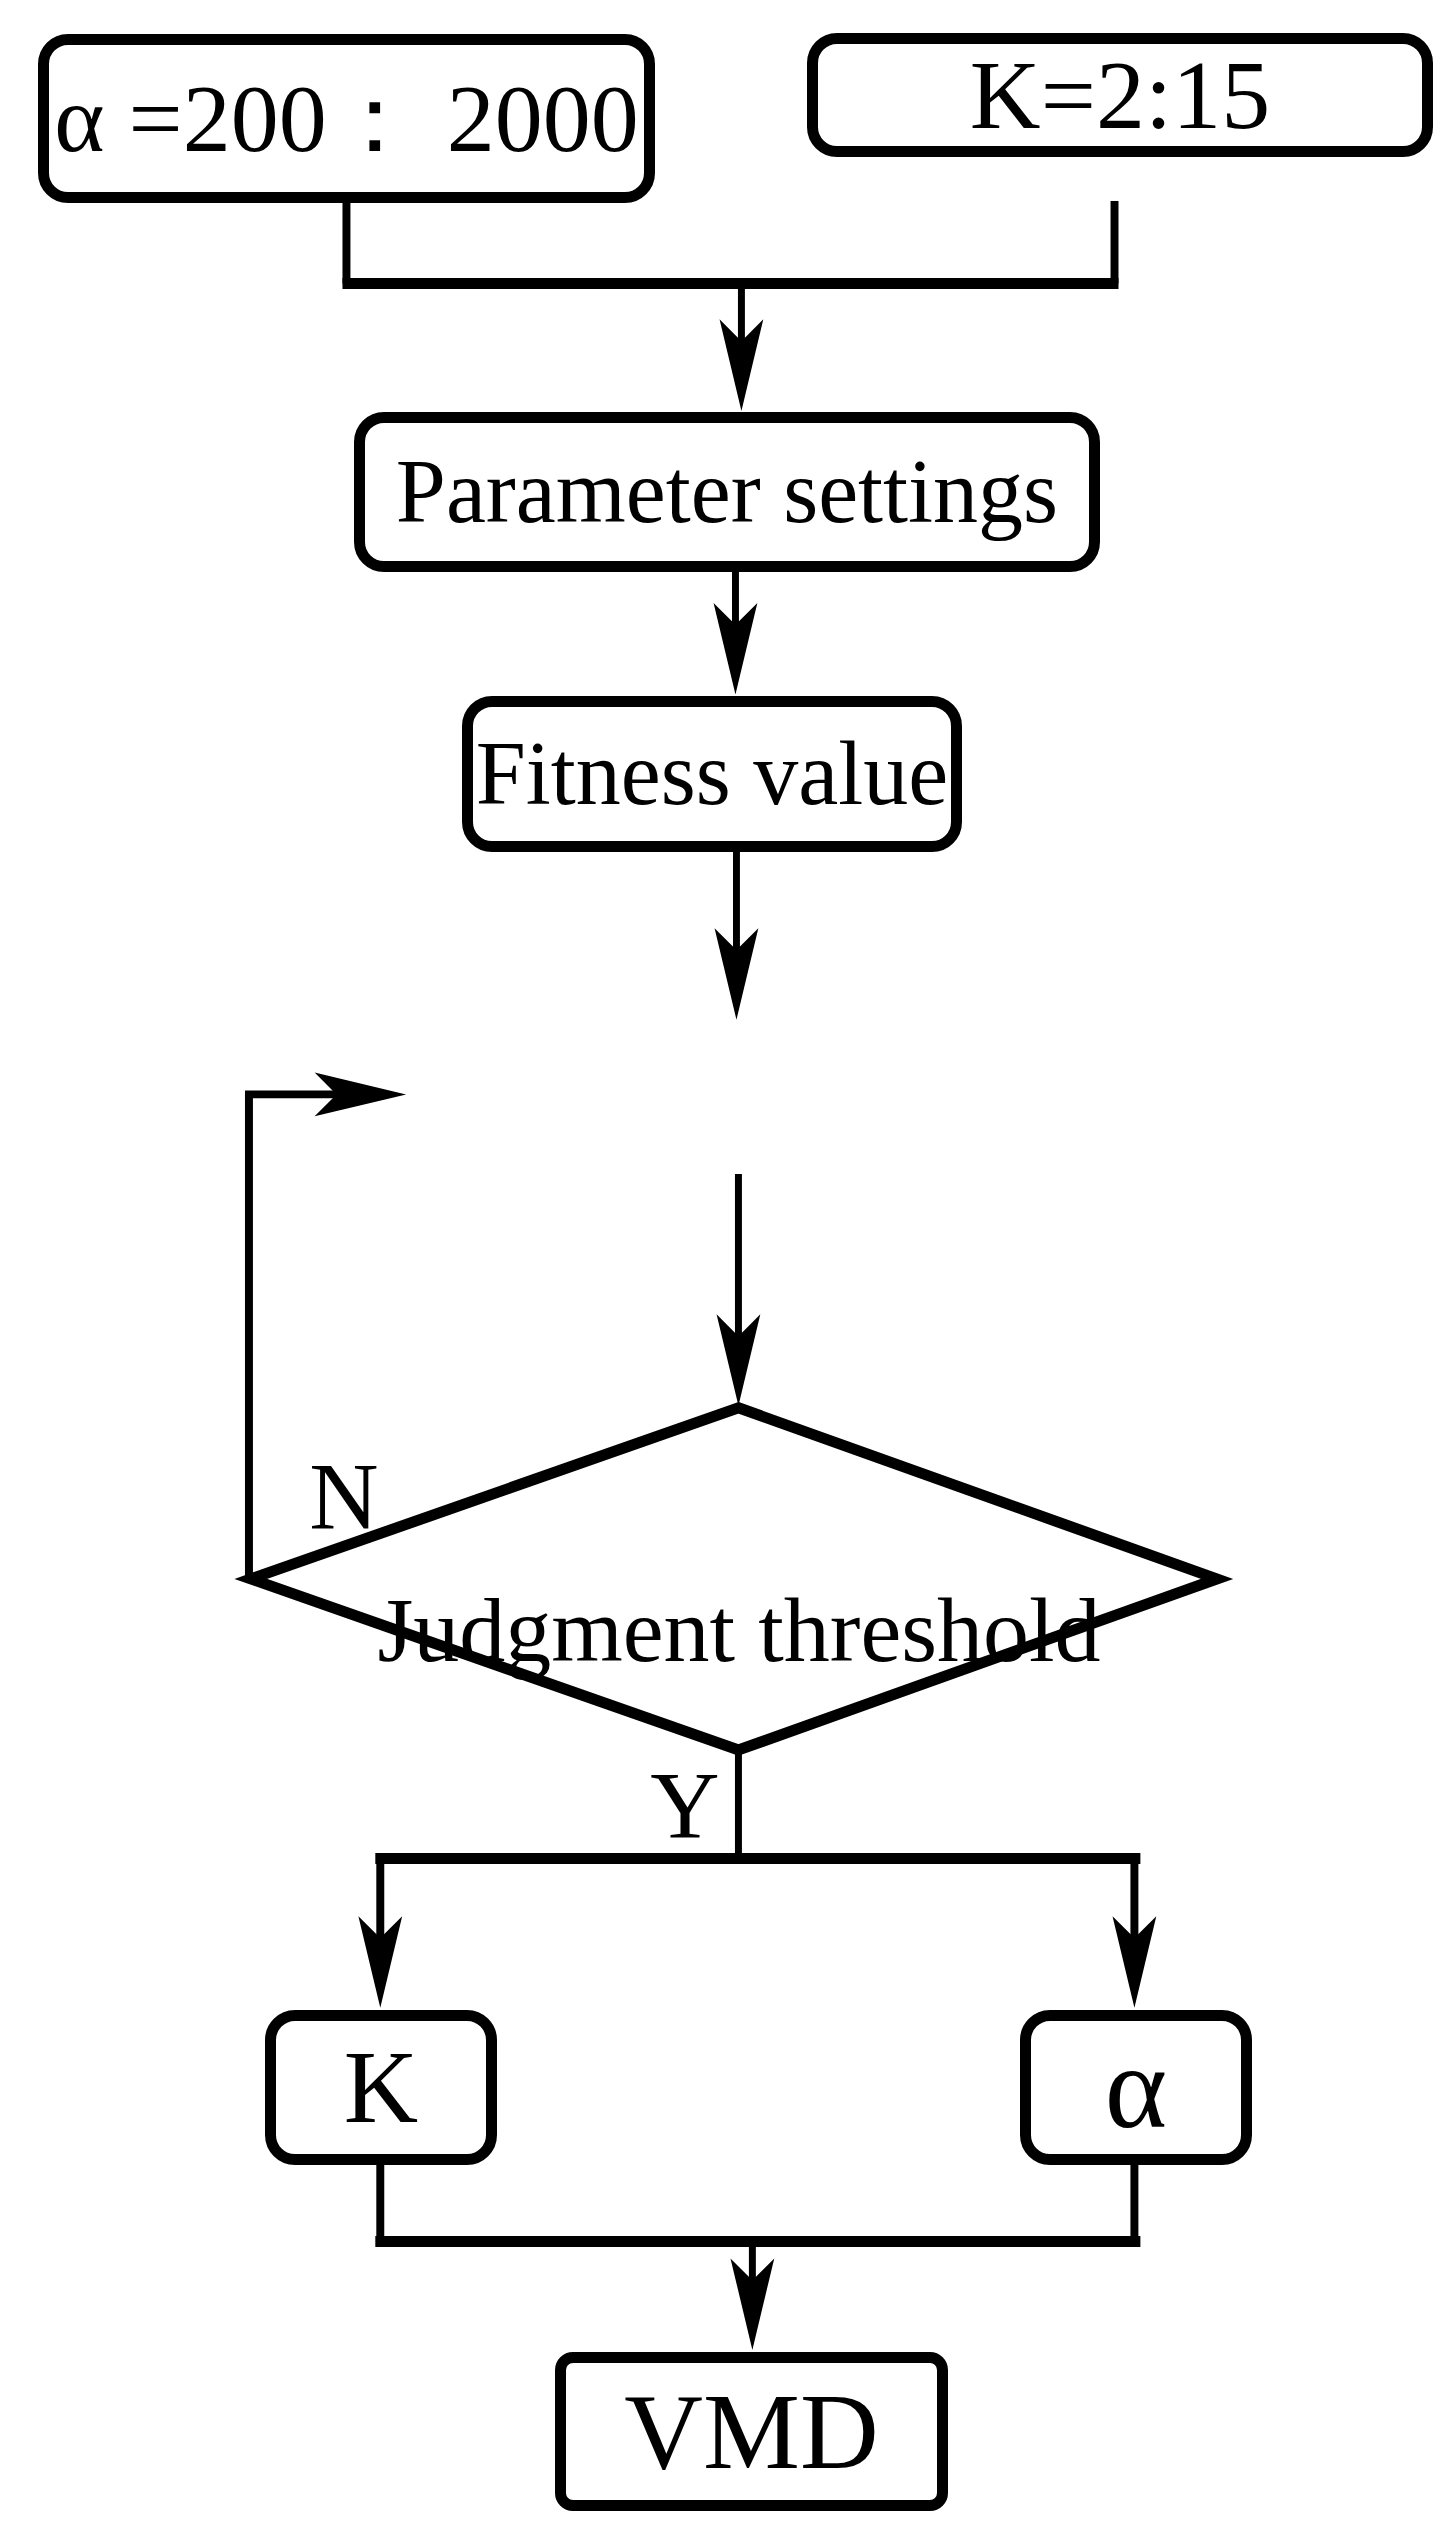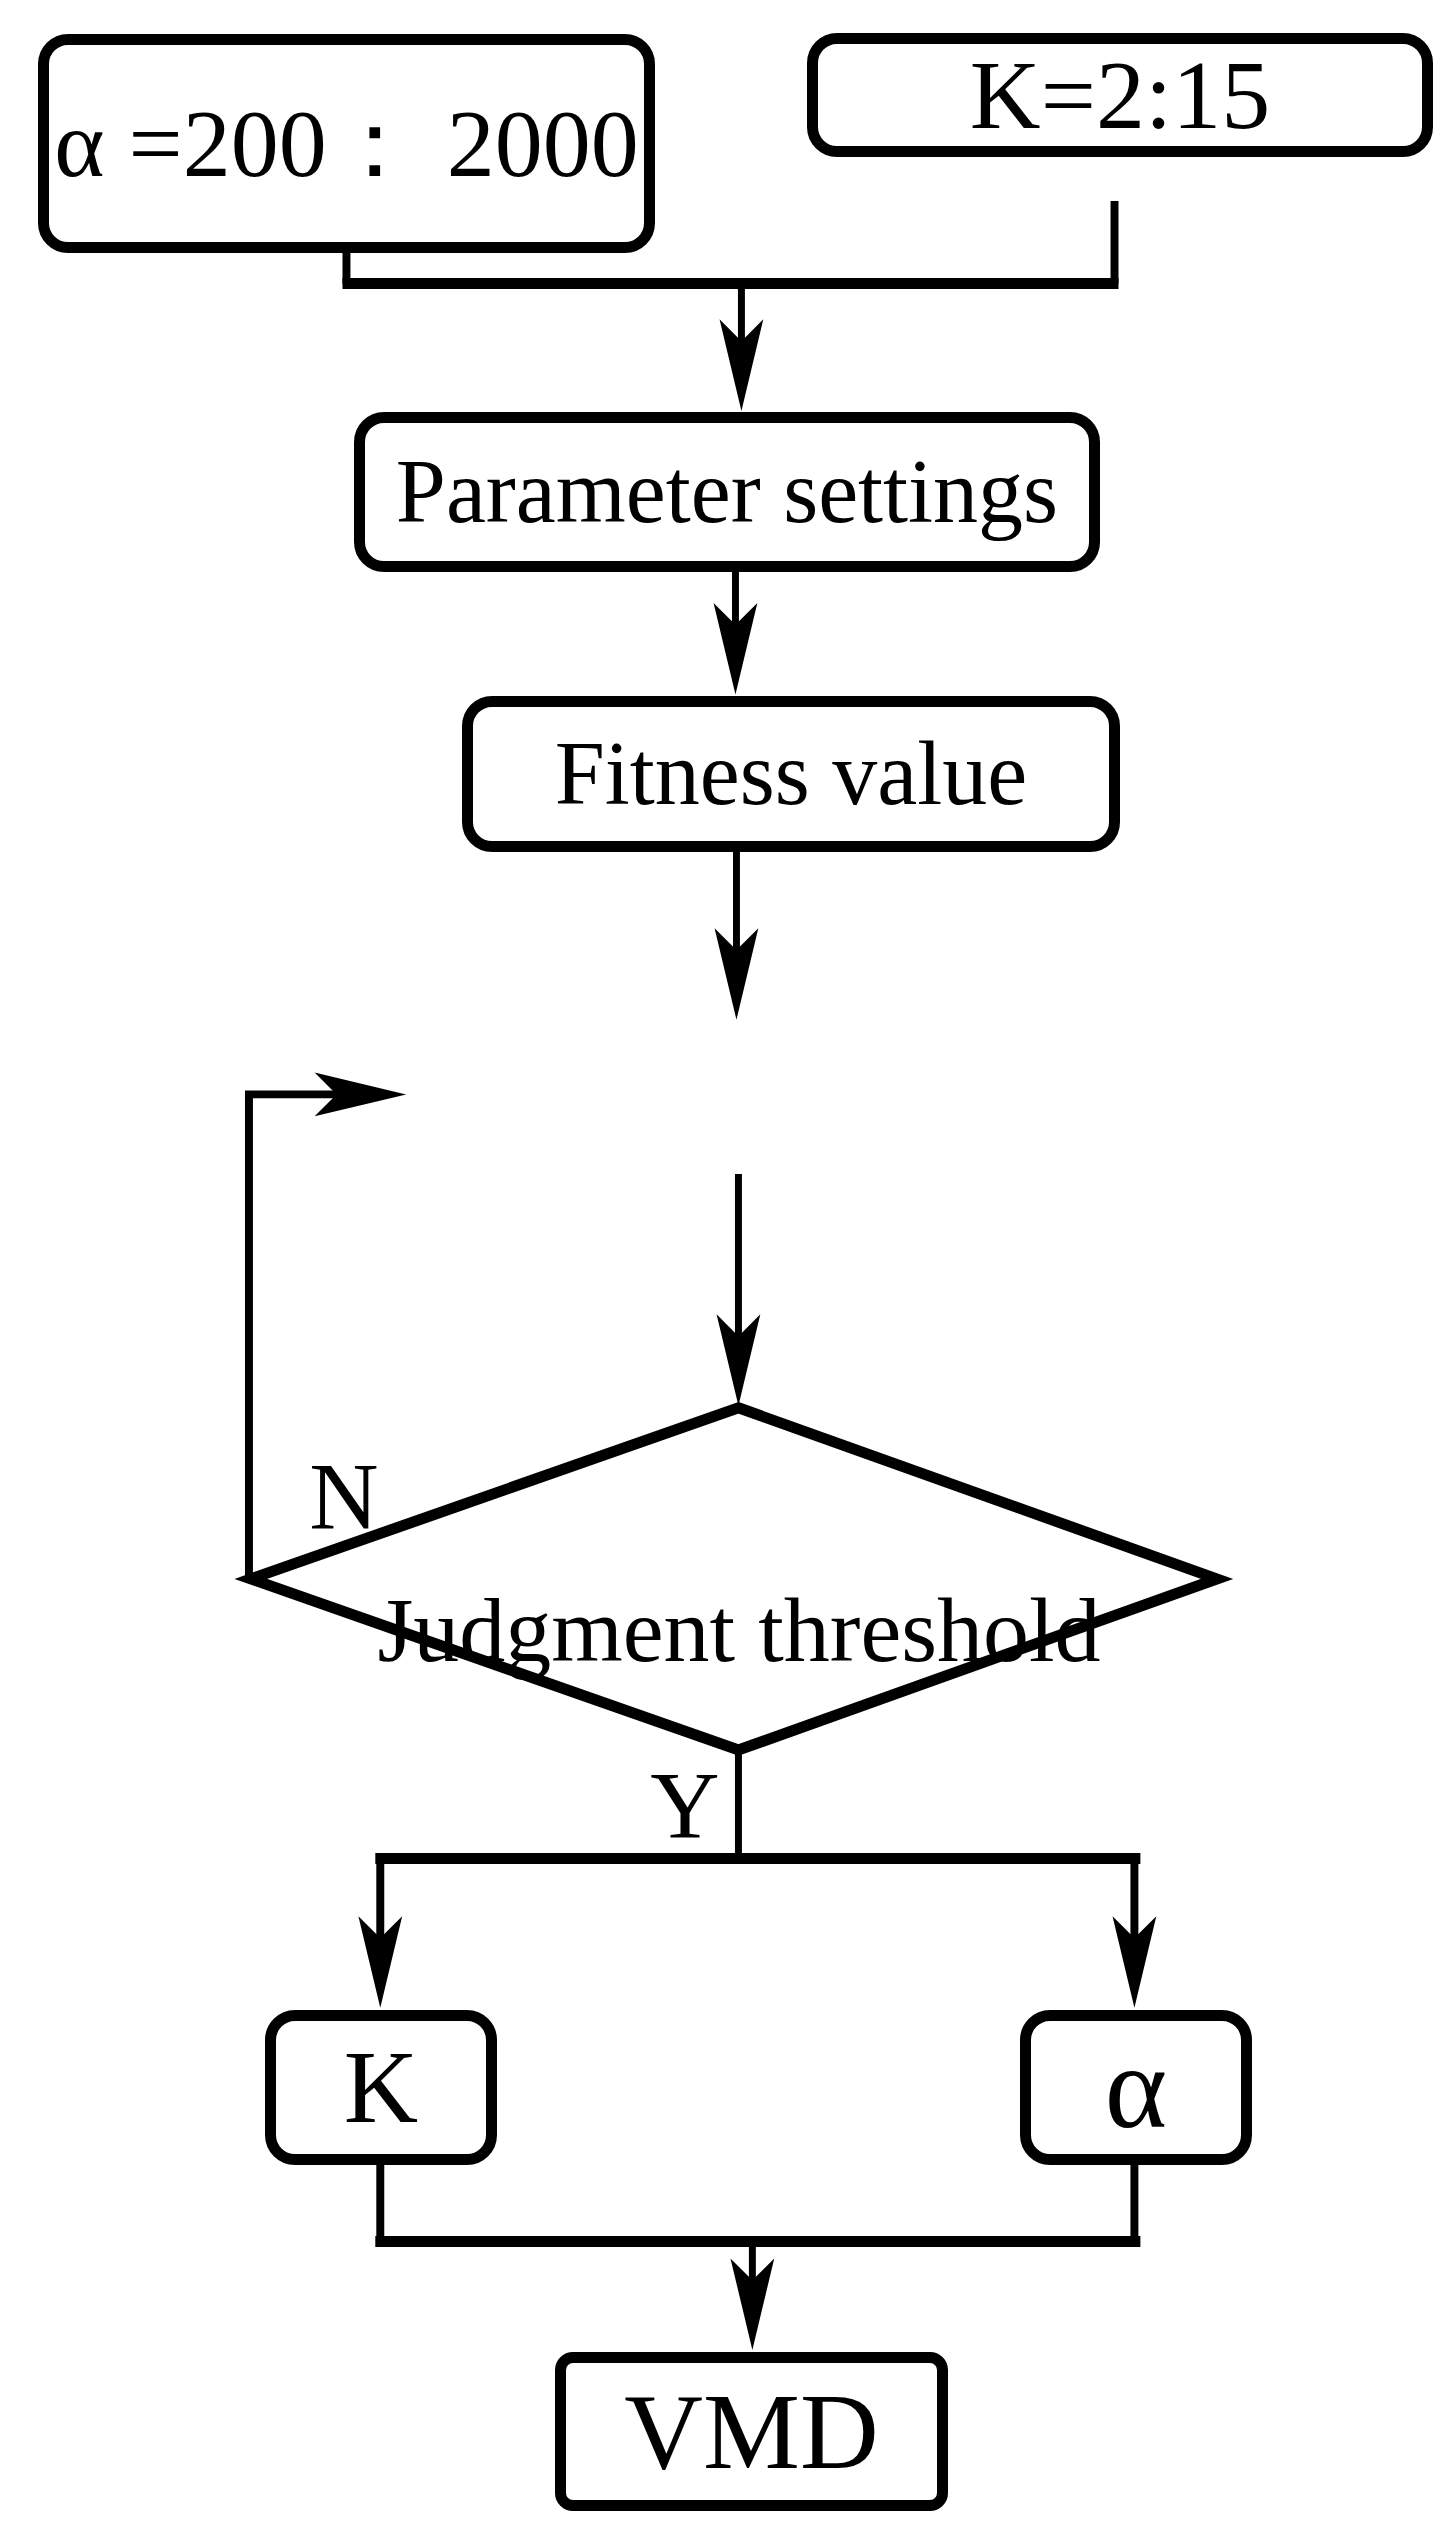--- a/index.html
+++ b/index.html
@@ -28,24 +28,24 @@
     border: 11px solid #000000;
     background: #ffffff;
     display: flex;
     align-items: center;
     justify-content: center;
     white-space: nowrap;
     line-height: 1;
   }
   .rounded { border-radius: 30px; }
   .node span { display: block; }
-  #node-alpha-range      { left: 38px;  top: 34px;   width: 617px; height: 219px; font-size: 96px; }
+  #node-alpha-range      { left: 38px;  top: 34px;   width: 617px; height: 169px; font-size: 96px; }
   #node-k-range          { left: 807px; top: 33px;   width: 626px; height: 124px; font-size: 98px; }
   #node-parameter-settings { left: 354px; top: 412px; width: 746px; height: 160px; font-size: 90px; }
-  #node-fitness-value    { left: 462px; top: 696px;  width: 658px; height: 156px; font-size: 90px; }
+  #node-fitness-value    { left: 462px; top: 696px;  width: 500px; height: 156px; font-size: 90px; }
   #node-update-iteration { left: 408px; top: 1022px; width: 654px; height: 153px; font-size: 88px; }
   #node-k-output         { left: 265px; top: 2010px; width: 232px; height: 155px; font-size: 103px; }
   #node-alpha-output     { left: 1020px; top: 2010px; width: 232px; height: 155px; font-size: 119px; }
   #node-vmd              { left: 555px; top: 2352px; width: 393px; height: 159px; font-size: 109px; border-radius: 18px; }
   .float-label {
     position: absolute;
     line-height: 1;
     white-space: nowrap;
   }
   #label-judgment {

